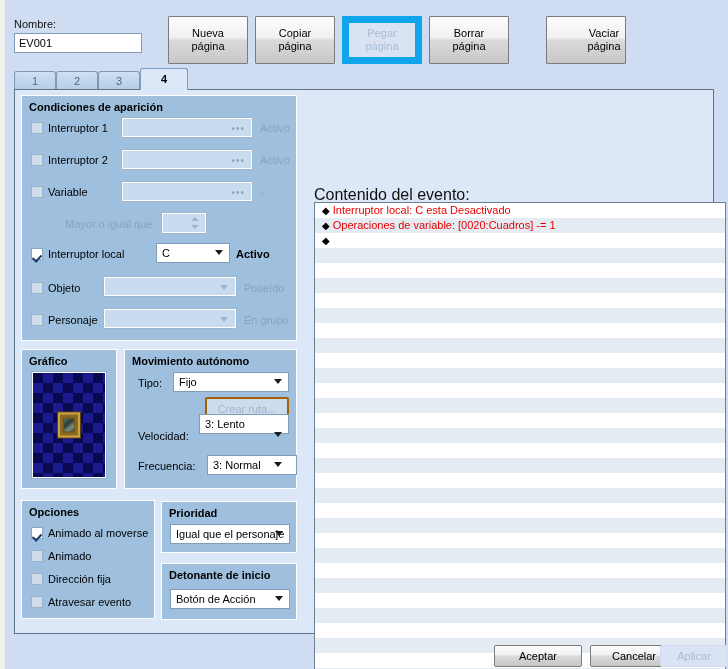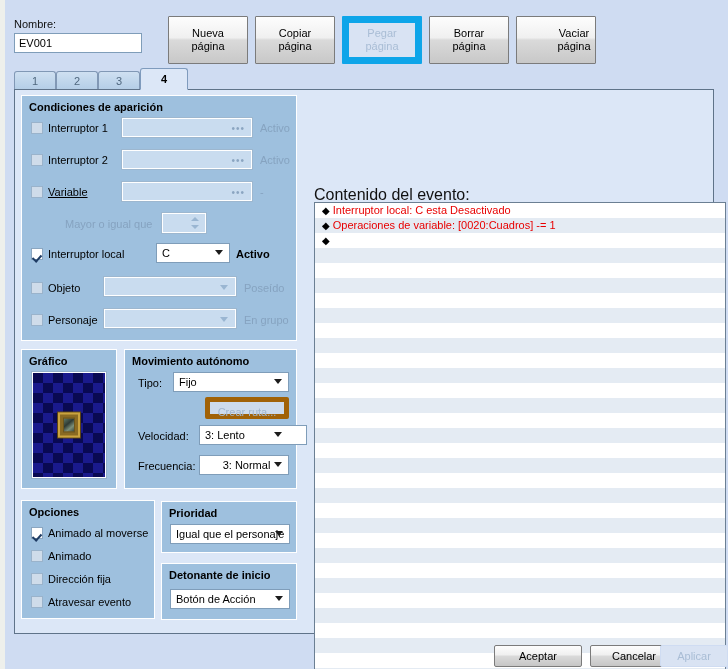--- a/index.html
+++ b/index.html
@@ -147,21 +147,21 @@
   }
   .sprite:after{
     content:"";position:absolute;left:3px;top:3px;right:3px;bottom:3px;
     background:linear-gradient(140deg,#5e7864 0%,#2e3a34 40%,#7b8f7a 70%,#3a4a40 100%);
     border:1px solid #6b551c;
   }
 
   
   .btn-dis{
     position:absolute;height:22px;box-sizing:border-box;
-    background:#cddbec;border:5px solid #a16207;border-radius:2px;
+    background:#cddbec;border:2px solid #a16207;border-radius:2px;
     color:#a1b6cd;font-size:11px;text-align:center;line-height:20px;
   }
 
   
   .ev-label{position:absolute;left:299px;top:96px;font-size:16px;color:#111;}
   .ev-box{
     position:absolute;left:299px;top:112px;width:412px;height:502px;
     background:#ffffff;border:1px solid #6b7f93;box-sizing:border-box;
     overflow:hidden;
   }
@@ -208,21 +208,21 @@
       <div>Pegar</div>
       <div>página</div>
     </div>
   </div>
   <div class="pagebtn" style="left:429px;">
     <div>
       <div>Borrar</div>
       <div>página</div>
     </div>
   </div>
-  <div class="pagebtn" style="left:516px;padding-left:36px;">
+  <div class="pagebtn" style="left:546px;padding-left:36px;">
     <div>
       <div>Vaciar</div>
       <div>página</div>
     </div>
   </div>
 
   <div class="tabstrip">
     <div class="tab" style="left:0px;">1</div>
     <div class="tab" style="left:42px;">2</div>
     <div class="tab" style="left:84px;">3</div>
@@ -242,21 +242,21 @@
       <div class="plain dim" style="left:238px;top:26px;">Activo</div>
 
       <div class="cb" style="left:9px;top:58px;"></div>
       <div class="cblabel" style="left:26px;top:58px;">Interruptor 2</div>
       <div class="tfield" style="left:100px;top:54px;width:130px;">
         <span class="dots">•••</span>
       </div>
       <div class="plain dim" style="left:238px;top:58px;">Activo</div>
 
       <div class="cb" style="left:9px;top:90px;"></div>
-      <div class="cblabel" style="left:26px;top:90px;text-decoration:underline;">Variable</div>
+      <div class="cblabel" style="left:26px;top:90px;">Variable</div>
       <div class="tfield" style="left:100px;top:86px;width:130px;">
         <span class="dots">•••</span>
       </div>
       <div class="plain dim" style="left:238px;top:90px;">-</div>
 
       <div class="plain dim" style="left:43px;top:122px;">Mayor o igual que</div>
       <div class="spin" style="left:140px;top:117px;">
         <span class="up"></span>
         <span class="dn"></span>
       </div>
@@ -296,27 +296,27 @@
 
       <div class="plain" style="left:13px;top:27px;">Tipo:</div>
       <div class="combo" style="left:48px;top:22px;width:116px;">Fijo</div>
       <div class="combo" style="left:48px;top:22px;width:116px;background:transparent;border:none;pointer-events:none;">
         <span class="arw"></span>
       </div>
 
       <div class="btn-dis" style="left:80px;top:47px;width:84px;">Crear ruta...</div>
 
       <div class="plain" style="left:13px;top:80px;">Velocidad:</div>
-      <div class="combo" style="left:74px;top:75px;width:108px;">3: Lento</div>
+      <div class="combo" style="left:74px;top:64px;width:90px;">3: Lento</div>
       <div class="combo" style="left:74px;top:75px;width:90px;background:transparent;border:none;pointer-events:none;">
         <span class="arw"></span>
       </div>
 
       <div class="plain" style="left:13px;top:110px;">Frecuencia:</div>
-      <div class="combo" style="left:74px;top:105px;width:90px;text-align:center;">3: Normal</div>
+      <div class="combo" style="left:82px;top:105px;width:90px;">3: Normal</div>
       <div class="combo" style="left:74px;top:105px;width:90px;background:transparent;border:none;pointer-events:none;">
         <span class="arw"></span>
       </div>
     </div>
 
     <div class="group" style="left:6px;top:410px;width:134px;height:119px;">
       <div class="g-title">Opciones</div>
 
       <div class="cb on" style="left:9px;top:26px;"></div>
       <div class="cblabel" style="left:26px;top:26px;">Animado al moverse</div>

